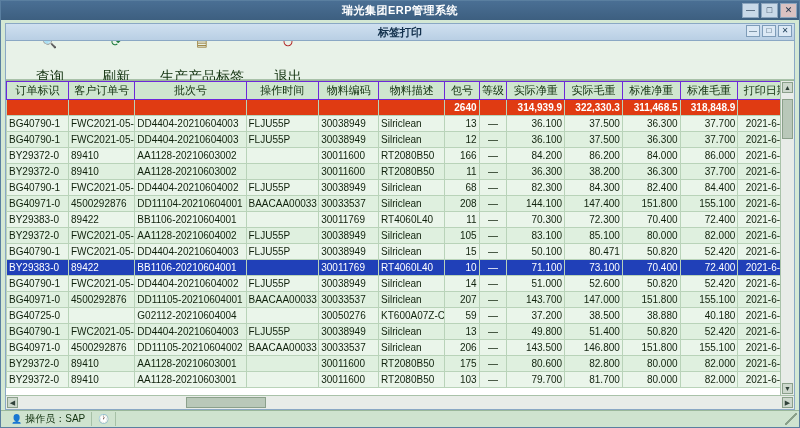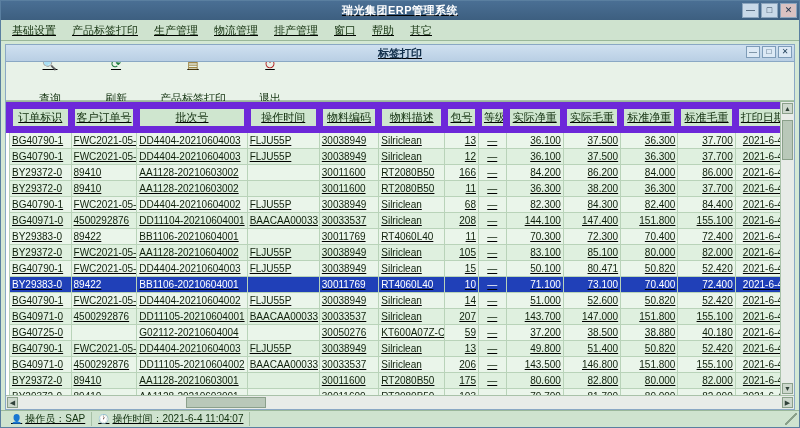--- a/index.html
+++ b/index.html
@@ -16,21 +16,20 @@
   }
   .window {
     position: absolute;
     left: 0; top: 0;
     width: 800px; height: 428px;
     background: #d4e8d4;
     display: flex;
     flex-direction: column;
     border: 1px solid #5a7fa0;
     box-sizing: border-box;
-    text-decoration: underline;
   }
   
   .titlebar {
     height: 19px;
     background: linear-gradient(to bottom, #4a6f94, #3d5f80);
     color: #ffffff;
     display: flex;
     align-items: center;
     position: relative;
     flex: none;
@@ -132,21 +131,21 @@
     width: auto;
     min-width: 44px;
   }
   .tb-ico {
     width: 16px; height: 15px;
     display: flex; align-items: center; justify-content: center;
     font-size: 12px;
     line-height: 1;
   }
   .tb-lbl {
-    font-size: 11px;
+    font-size: 14px;
     color: #10300d;
     margin-top: 19px;
     white-space: nowrap;
   }
   .ico-search { color: #1b5fa8; }
   .ico-refresh { color: #1b7a3a; }
   .ico-label { color: #8a6a1b; }
   .ico-exit { color: #b02020; }
   
   .grid-wrap {
@@ -160,21 +159,21 @@
     overflow: hidden;
   }
   table.grid {
     border-collapse: collapse;
     table-layout: fixed;
     width: 100%;
     font-size: 10px;
   }
   table.grid th {
     background: #cfe6cf;
-    border: 7px solid #6d28d9;
+    border: 1px solid #6d28d9;
     font-weight: normal;
     font-size: 11px;
     color: #0f2e0c;
     height: 17px;
     padding: 0 2px;
     white-space: nowrap;
     overflow: hidden;
   }
   table.grid td {
     border: 1px solid #b9d3b9;
@@ -289,30 +288,20 @@
 
   <div class="titlebar">
     <div class="title">瑞光集团ERP管理系统</div>
     <div class="win-btns">
       <div class="win-btn">—</div>
       <div class="win-btn">□</div>
       <div class="win-btn close">✕</div>
     </div>
   </div>
 
-  <div class="menubar">
-    <div class="menu-item">基础设置</div>
-    <div class="menu-item">产品标签打印</div>
-    <div class="menu-item">生产管理</div>
-    <div class="menu-item">物流管理</div>
-    <div class="menu-item">排产管理</div>
-    <div class="menu-item">窗口</div>
-    <div class="menu-item">帮助</div>
-    <div class="menu-item">其它</div>
-  </div>
 
   <div class="mdi">
     <div class="mdi-title">
       <div class="t">标签打印</div>
       <div class="mdi-btns">
         <div class="mdi-btn">—</div>
         <div class="mdi-btn">□</div>
         <div class="mdi-btn">✕</div>
       </div>
     </div>
@@ -321,21 +310,21 @@
       <div class="tb-item">
         <div class="tb-ico ico-search">🔍</div>
         <div class="tb-lbl">查询</div>
       </div>
       <div class="tb-item">
         <div class="tb-ico ico-refresh">⟳</div>
         <div class="tb-lbl">刷新</div>
       </div>
       <div class="tb-item">
         <div class="tb-ico ico-label">▤</div>
-        <div class="tb-lbl">产品标签打印</div>
+        <div class="tb-lbl">生产产品标签</div>
       </div>
       <div class="tb-item">
         <div class="tb-ico ico-exit">⏻</div>
         <div class="tb-lbl">退出</div>
       </div>
     </div>
 
     <div class="grid-wrap">
       <table class="grid">
         <colgroup>
@@ -364,20 +353,35 @@
             <th>包号</th>
             <th>等级</th>
             <th>实际净重</th>
             <th>实际毛重</th>
             <th>标准净重</th>
             <th>标准毛重</th>
             <th>打印日期</th>
           </tr>
         </thead>
         <tbody id="grid-body">
+            <tr class="row-red">
+              <td></td>
+              <td></td>
+              <td></td>
+              <td></td>
+              <td></td>
+              <td></td>
+              <td class="num">2640</td>
+              <td class="ctr"></td>
+              <td class="num">314,939.9</td>
+              <td class="num">322,330.3</td>
+              <td class="num">311,468.5</td>
+              <td class="num">318,848.9</td>
+              <td class="ctr"></td>
+            </tr>
             <tr class="row-even">
               <td>BG40790-1</td>
               <td>FWC2021-05-</td>
               <td>DD4404-20210604003</td>
               <td>FLJU55P</td>
               <td>30038949</td>
               <td>Silriclean</td>
               <td class="num">13</td>
               <td class="ctr">—</td>
               <td class="num">36.100</td>
@@ -643,18 +647,17 @@
     </div>
   </div>
 
   <div class="statusbar">
     <div class="st-cell">
       <span class="st-ico">👤</span>
       <span>操作员：SAP</span>
     </div>
     <div class="st-cell">
       <span class="st-ico">🕐</span>
-      <span>操作时间：2021-6-4 11:04:07</span>
     </div>
     <div class="st-grip"></div>
   </div>
 
 </div>
 
 </body></html>

